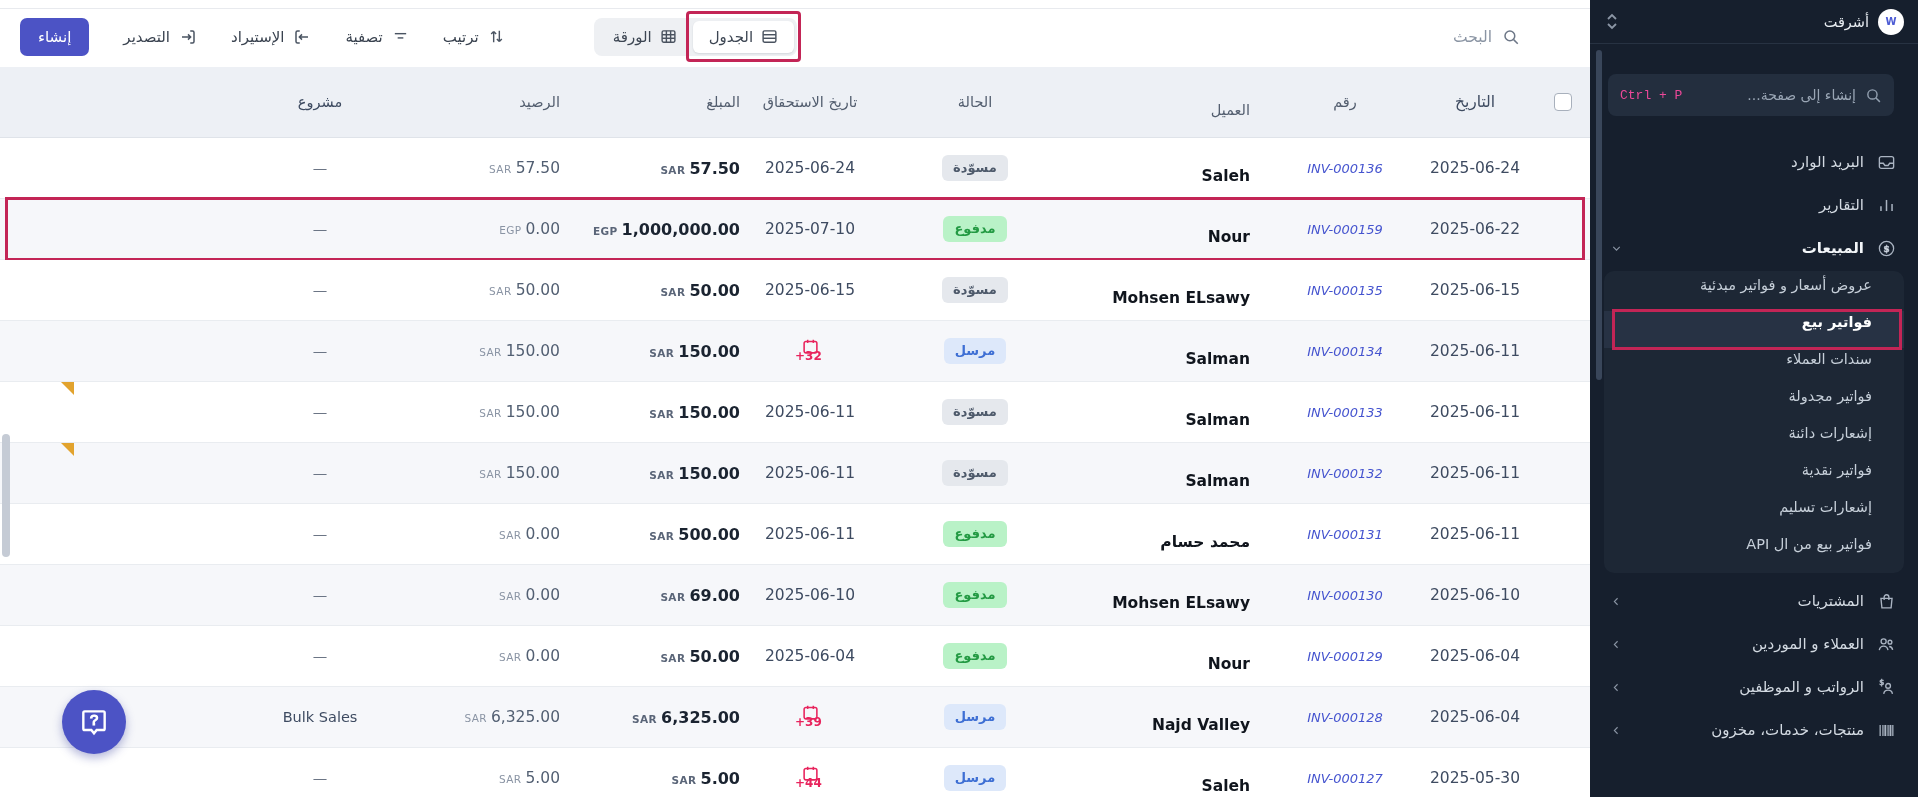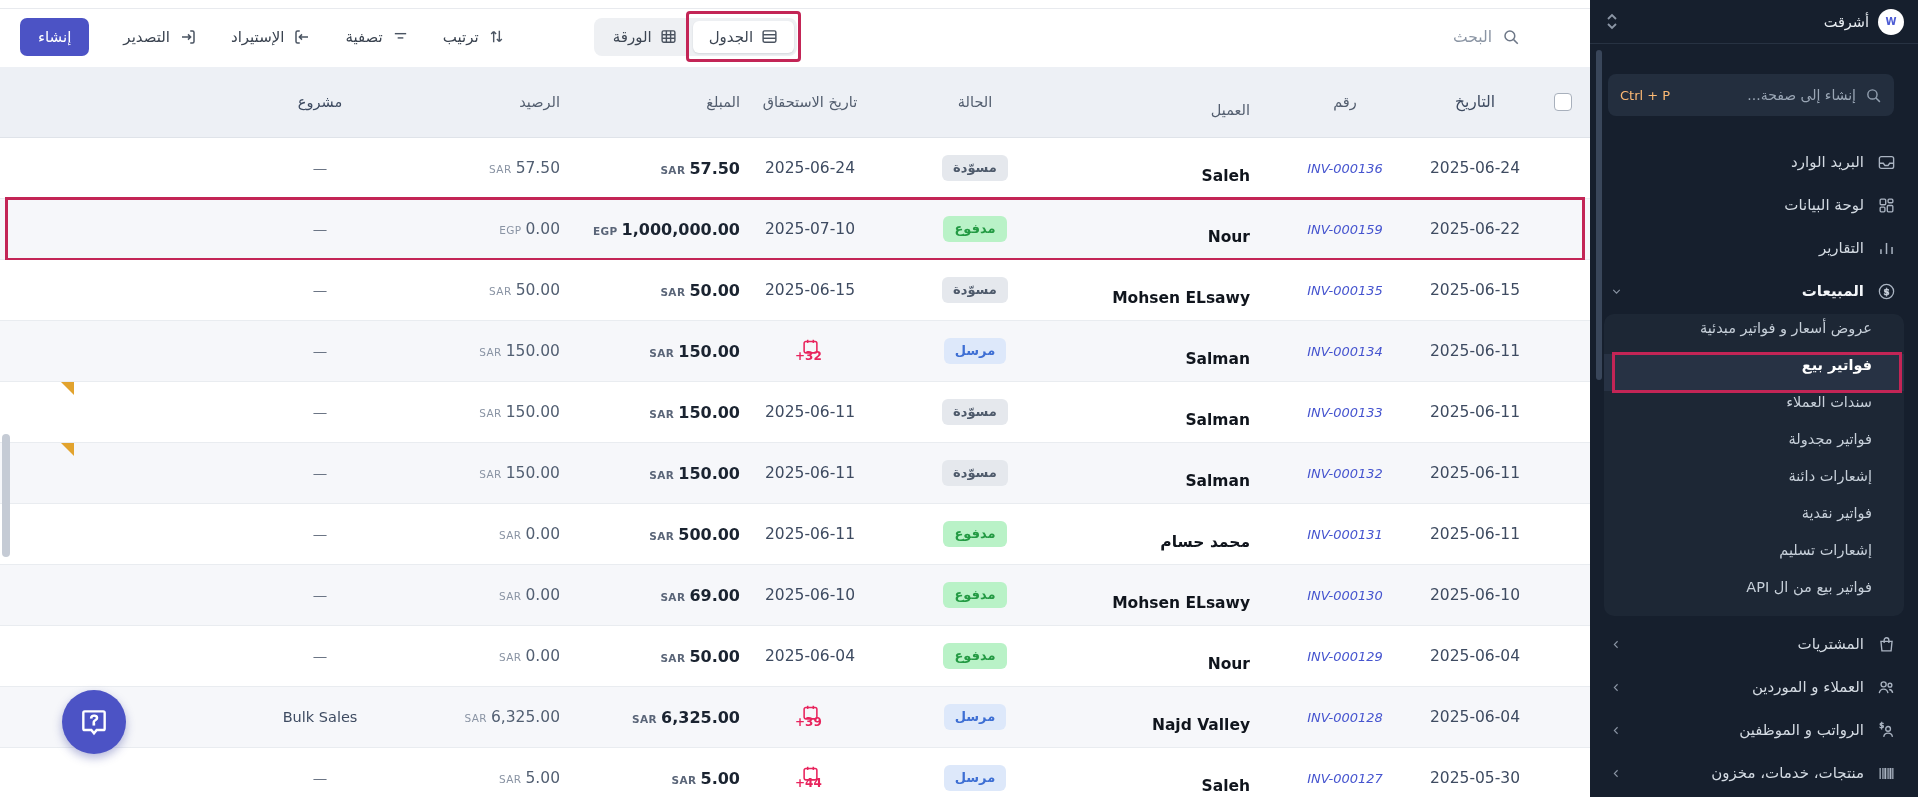--- a/index.html
+++ b/index.html
@@ -83,21 +83,21 @@
   .avatar{width:26px;height:26px;border-radius:50%;background:#fff;display:flex;align-items:center;justify-content:center;
       font-size:10px;font-weight:bold;color:#4c5bd4;cursor:pointer;}
   .uname{font-size:14.5px;color:#e8edf2;}
   .sb-spacer{flex:1;}
   .collapse{cursor:pointer;display:flex;flex-direction:column;gap:1px;align-items:center;}
   .collapse svg{stroke:#8b96a5;}
   .goto{display:flex;align-items:center;gap:9px;margin:30px 24px 0 18px;height:42px;background:#232e3e;
       border-radius:8px;padding:0 12px;cursor:text;}
   .goto svg{stroke:#93a0b0;flex:none;}
   .goto .ph{font-size:14px;color:#9aa6b5;}
-  .goto .kbd{font-size:13px;color:#fdba74;direction:ltr;}
+  .goto .kbd{font-size:13px;color:#ec4899;direction:ltr;font-family:Liberation Mono, monospace;}
   .nav{padding:26px 10px 0 10px;}
   .nav-row{display:flex;align-items:center;height:40px;margin-bottom:3px;padding:0 12px 0 10px;gap:12px;
       border-radius:7px;cursor:pointer;font-size:15px;color:#d3dae2;}
   .nav-row .ico{width:20px;display:flex;justify-content:center;}
   .nav-row .ico svg{stroke:#aab4c2;}
   .nav-row.bold{color:#f2f5f8;font-weight:bold;}
   .nav-row .chev{margin-right:auto;display:flex;}
   .nav-row .chev svg{stroke:#8b96a5;}
   .panel{background:var(--panel-bg);border-radius:10px;margin:2px 4px 8px 4px;padding:3px 0;}
   .sub-row{position:relative;display:flex;align-items:center;justify-content:flex-start;height:37px;
@@ -568,31 +568,20 @@
         <span class="ico">
           <svg width="19" height="19" viewBox="0 0 24 24" fill="none" stroke-width="1.7">
             <rect x="3" y="4.5" width="18" height="15" rx="2.5"></rect>
             <path d="M3 13h5l2 2.8h4L16 13h5"></path>
           </svg>
         </span>
         <span>البريد الوارد</span>
       </div>
       <div class="nav-row">
         <span class="ico">
-          <svg width="19" height="19" viewBox="0 0 24 24" fill="none" stroke-width="1.7">
-            <rect x="4" y="4" width="7" height="7" rx="1.3"></rect>
-            <rect x="14" y="4" width="6" height="4.5" rx="1.3"></rect>
-            <rect x="4" y="14" width="6" height="6" rx="1.3"></rect>
-            <rect x="13" y="12" width="7" height="8" rx="1.3"></rect>
-          </svg>
-        </span>
-        <span>لوحة البيانات</span>
-      </div>
-      <div class="nav-row">
-        <span class="ico">
           <svg width="19" height="19" viewBox="0 0 24 24" fill="none" stroke-width="1.9">
             <line x1="5" y1="19" x2="5" y2="13"></line>
             <line x1="12" y1="19" x2="12" y2="5"></line>
             <line x1="19" y1="19" x2="19" y2="10"></line>
           </svg>
         </span>
         <span>التقارير</span>
       </div>
       <div class="nav-row bold">
         <span class="ico">

